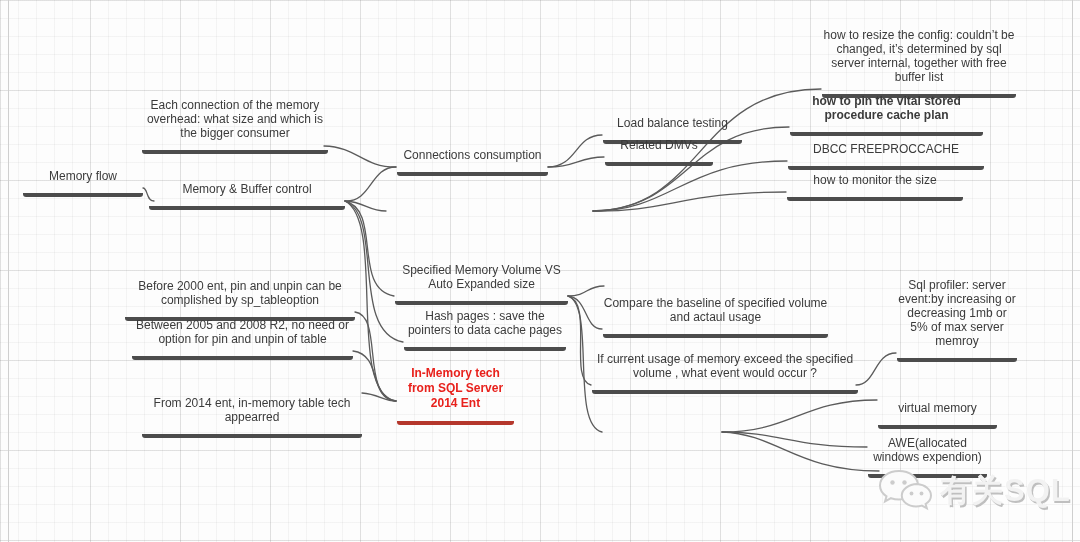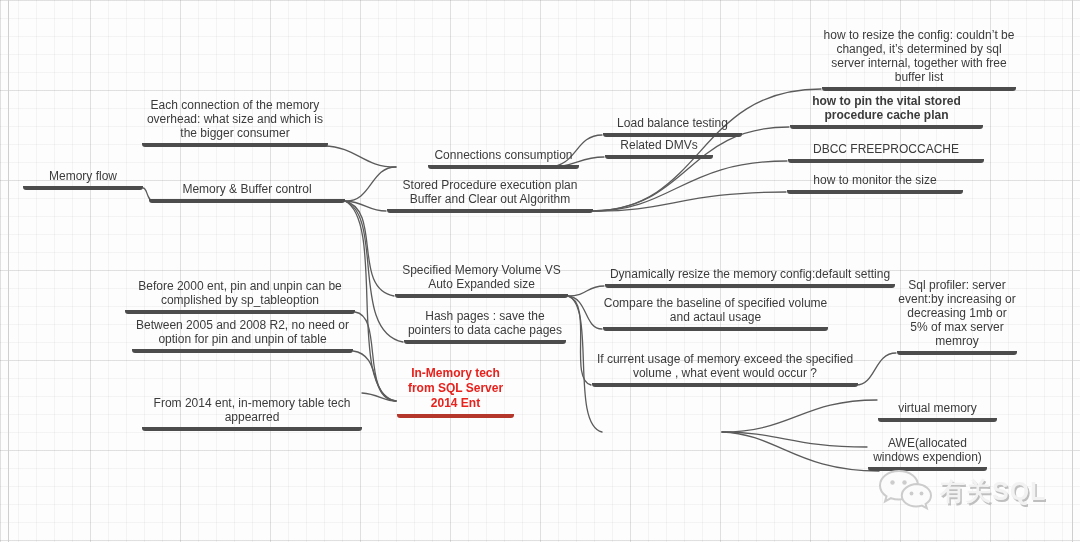--- a/index.html
+++ b/index.html
@@ -16,30 +16,30 @@
       linear-gradient(to bottom, rgba(120,120,120,.16) 1px, transparent 1px),
       linear-gradient(to right, rgba(120,120,120,.07) 1px, transparent 1px),
       linear-gradient(to bottom, rgba(120,120,120,.07) 1px, transparent 1px);
     background-size:90px 90px,90px 90px,18px 18px,18px 18px;
   }
   .edge{position:absolute;top:0;bottom:0;width:1px;background:#cfcfcf;}
   #connectors{position:absolute;left:0;top:0;width:1080px;height:542px;}
   #connectors path{fill:none;stroke:var(--line);stroke-width:1.3;stroke-linecap:round;}
   .node{
     position:absolute;font-size:12px;line-height:14px;color:var(--text);
-    text-align:center;border-bottom:4px solid var(--bar);padding-bottom:3px;
+    text-align:center;border-bottom:4px solid var(--bar);padding-bottom:10px;
     border-radius:0 0 3px 3px;
   }
   .nw{white-space:nowrap;}
   .n-red{color:var(--accent-red);font-weight:bold;line-height:15px;border-bottom-color:var(--accent-red-bar);}
   
   #n-memory-flow{left:23px;top:169px;width:120px;}
   #n-each-connection{left:142px;top:98px;width:186px;}
   #n-memory-buffer{left:149px;top:182px;width:196px;}
-  #n-connections{left:397px;top:148px;width:151px;margin-left:31px;}
+  #n-connections{left:397px;top:148px;width:151px;}
   #n-stored-proc{left:387px;top:178px;width:206px;}
   #n-load-balance{left:603px;top:116px;width:139px;}
   #n-related-dmvs{left:605px;top:138px;width:108px;}
   #n-how-resize{left:822px;top:28px;width:194px;}
   #n-how-pin{left:790px;top:94px;width:193px;font-weight:bold;}
   #n-dbcc{left:788px;top:142px;width:196px;}
   #n-how-monitor{left:787px;top:173px;width:176px;text-align:center;}
   #n-specified{left:395px;top:263px;width:173px;}
   #n-hash-pages{left:404px;top:309px;width:162px;}
   #n-inmemory{left:397px;top:366px;width:117px;}
@@ -50,21 +50,21 @@
   #n-compare{left:603px;top:296px;width:225px;}
   #n-ifcurrent{left:592px;top:352px;width:266px;}
   #n-sqlprofiler{left:897px;top:278px;width:120px;}
   #n-monitoring{left:603px;top:413px;width:119px;}
   #n-virtual{left:878px;top:381px;width:119px;margin-top:20px;}
   #n-awe{left:868px;top:436px;width:119px;text-align:center;}
   #n-shared{left:880px;top:452px;width:117px;}
   
   #watermark{position:absolute;left:876px;top:468px;display:flex;align-items:center;gap:6px;}
   #wm-text{
-    font-size:25px;font-weight:bold;letter-spacing:1px;color:#f2f2f2;
+    font-size:31px;font-weight:bold;letter-spacing:1px;color:#f2f2f2;
     text-shadow:1.5px 1.5px 0 #bfbfbf, -0.5px -0.5px 0 #ffffff;
   }
   #wm-icon{width:58px;height:46px;}
   #wm-icon path,#wm-icon ellipse{stroke:#cccccc;fill:#fbfbfb;}
   #wm-icon circle{fill:#cccccc;stroke:none;}
 </style>
 </head>
 <body>
 
 <div id="canvas">
@@ -107,34 +107,32 @@
       <path d="M355,312 C384,316 360,396 396,401"></path>
       <path d="M353,351 C383,355 368,399 396,401"></path>
       <path d="M362,393 C378,394 384,401 396,401"></path>
     </g>
   </svg>
 
   <div class="node nw" id="n-memory-flow">Memory flow</div>
   <div class="node" id="n-each-connection">Each connection of the memory overhead: what size and which is the bigger consumer</div>
   <div class="node nw" id="n-memory-buffer">Memory &amp; Buffer control</div>
   <div class="node nw" id="n-connections">Connections consumption</div>
-  <div class="node" id="n-stored-proc">Stored Procedure execution plan Buffer and Clear out Algorithm</div>
   <div class="node nw" id="n-load-balance">Load balance testing</div>
   <div class="node nw" id="n-related-dmvs">Related DMVs</div>
   <div class="node" id="n-how-resize">how to resize the config: couldn’t be changed, it’s determined by sql server internal, together with free buffer list</div>
   <div class="node" id="n-how-pin">how to pin the vital stored procedure cache plan</div>
   <div class="node nw" id="n-dbcc">DBCC FREEPROCCACHE</div>
   <div class="node nw" id="n-how-monitor">how to monitor the size</div>
   <div class="node" id="n-specified">Specified Memory Volume VS Auto Expanded size</div>
   <div class="node" id="n-hash-pages">Hash pages : save the pointers to data cache pages</div>
   <div class="node n-red" id="n-inmemory">In-Memory tech from SQL Server 2014 Ent</div>
   <div class="node" id="n-before2000">Before 2000 ent, pin and unpin can be complished by sp_tableoption</div>
   <div class="node" id="n-between2005">Between 2005 and 2008 R2, no need or option for pin and unpin of table</div>
   <div class="node" id="n-from2014">From 2014 ent, in-memory table tech appearred</div>
-  <div class="node nw" id="n-dyn-resize">Dynamically resize the memory config:default setting</div>
   <div class="node" id="n-compare">Compare the baseline of specified volume and actaul usage</div>
   <div class="node" id="n-ifcurrent">If current usage of memory exceed the specified volume , what event would occur ?</div>
   <div class="node" id="n-sqlprofiler">Sql profiler: server event:by increasing or decreasing 1mb or 5% of max server memroy</div>
   <div class="node nw" id="n-virtual">virtual memory</div>
   <div class="node" id="n-awe">AWE(allocated windows expendion)</div>
 
   <div id="watermark">
     <svg id="wm-icon" viewBox="0 0 58 46">
       <path d="M23,3 C12,3 4,9.5 4,17.5 C4,22 6.5,25.8 10.5,28.3 L9,33.5 L15,30.2 C17.4,31 20.1,31.5 23,31.5 C34,31.5 42,25 42,17.5 C42,9.5 34,3 23,3 Z" stroke-width="2"></path>
       <circle cx="16.5" cy="14.5" r="2.2"></circle>

